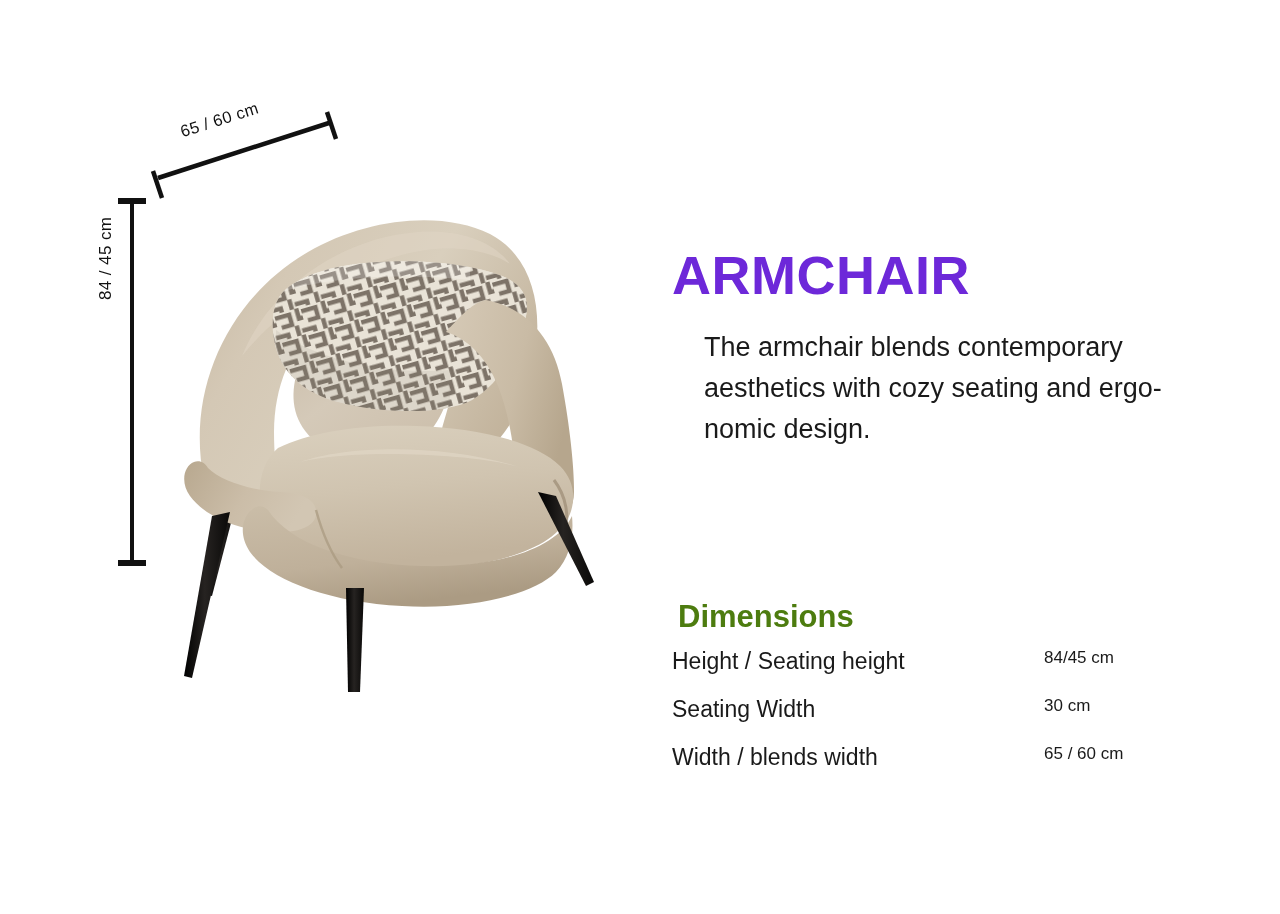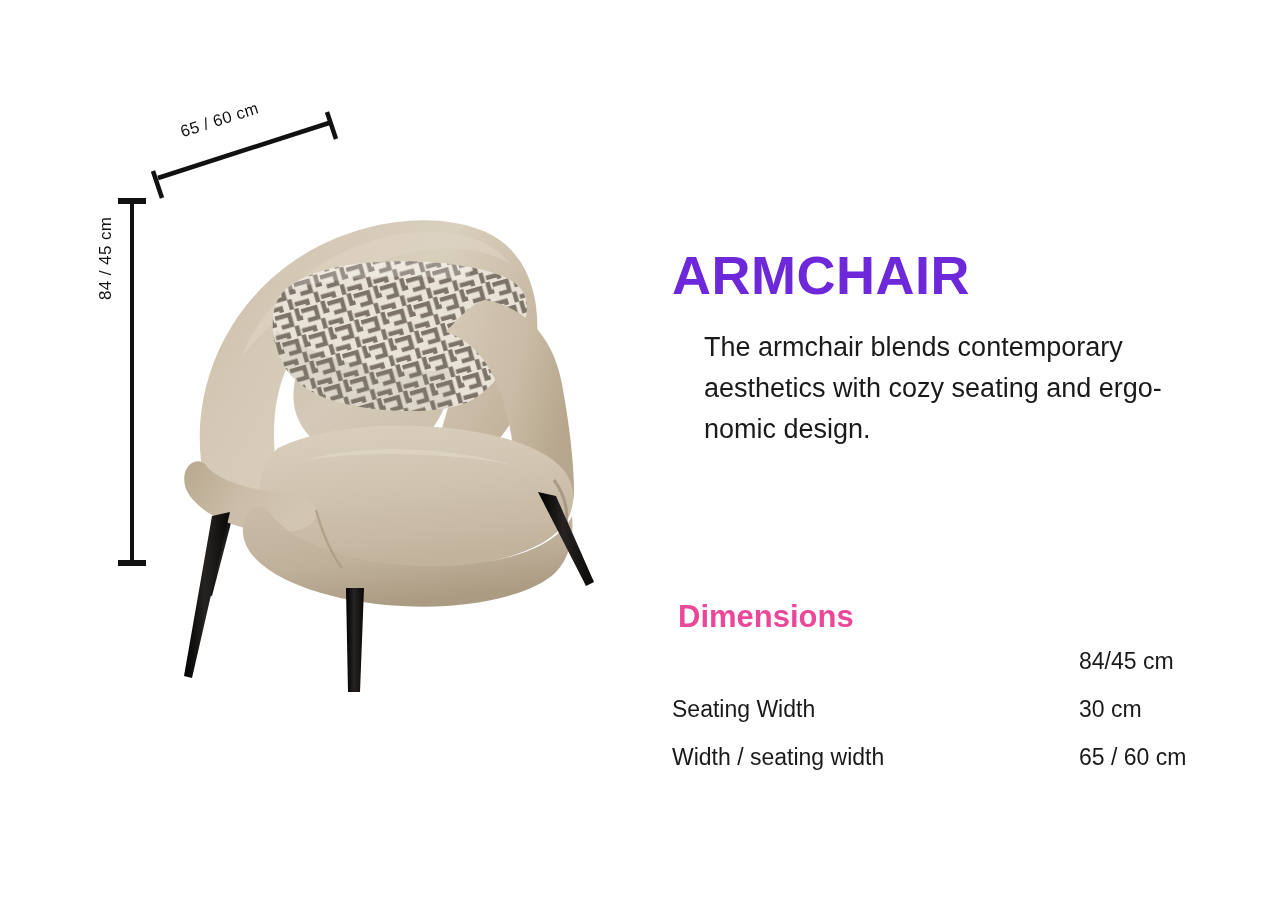--- a/index.html
+++ b/index.html
@@ -90,42 +90,42 @@
     line-height: 1.52;
     color: #1a1a1a;
     font-weight: 400;
     margin-left: 32px;
   }
   #dimensions-heading {
     position: absolute;
     left: 10px; top: 573px;
     font-size: 31px;
     font-weight: bold;
-    color: #ec4899;
+    color: #4d7c0f;
   }
   #dimensions-table {
     position: absolute;
     left: 4px; top: 648px;
     width: 560px;
   }
   .dim-row {
     position: relative;
     height: 48px;
   }
   .dim-row-label {
     position: absolute;
     left: 0; top: 0;
     font-size: 23px;
     color: #1a1a1a;
     white-space: nowrap;
   }
   .dim-row-value {
     position: absolute;
-    left: 407px; top: 0;
-    font-size: 23px;
+    left: 372px; top: 0;
+    font-size: 17px;
     color: #1a1a1a;
     white-space: nowrap;
   }
 </style>
 </head>
 <body>
 
 <div id="page">
 
   <div id="visual-panel">
@@ -303,29 +303,30 @@
 
     <h1 id="product-title">ARMCHAIR</h1>
 
     <p id="product-description">The armchair blends contemporary aesthetics with cozy seating and ergo- nomic design.</p>
 
     <h2 id="dimensions-heading">Dimensions</h2>
 
     <div id="dimensions-table">
 
       <div class="dim-row">
+        <span class="dim-row-label">Height / Seating height</span>
         <span class="dim-row-value">84/45 cm</span>
       </div>
 
       <div class="dim-row">
         <span class="dim-row-label">Seating Width</span>
         <span class="dim-row-value">30 cm</span>
       </div>
 
       <div class="dim-row">
-        <span class="dim-row-label">Width / seating width</span>
+        <span class="dim-row-label">Width / blends width</span>
         <span class="dim-row-value">65 / 60 cm</span>
       </div>
 
     </div>
   </div>
 
 </div>
 
 </body></html>

